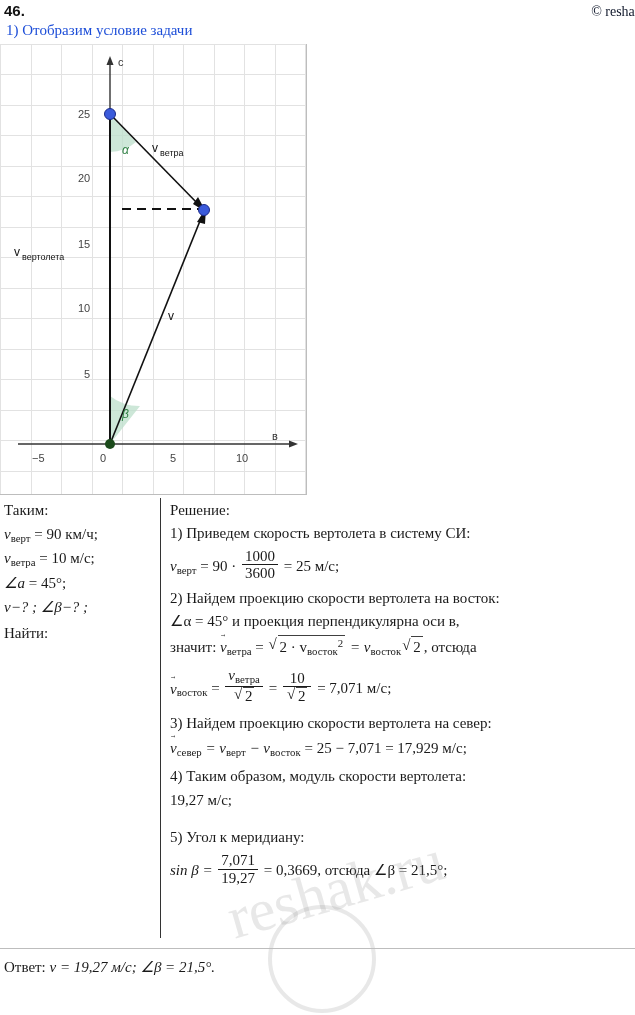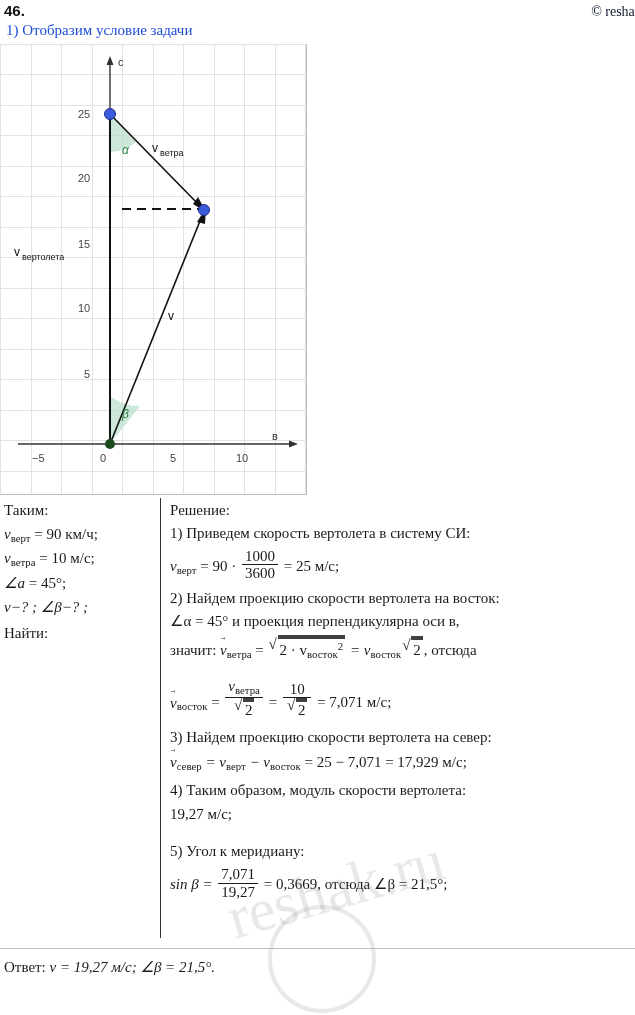--- a/index.html
+++ b/index.html
@@ -143,21 +143,21 @@
   .frac .num { display: block; border-bottom: 1px solid #1a1a1a; padding: 0 3px; }
   .frac .den { display: block; padding: 0 3px; }
   .sqrt {
     display: inline-block;
     position: relative;
     padding-left: 9px;
     margin: 0 1px;
   }
   .sqrt > .radicand {
     display: inline-block;
-    border-top: 4px solid #404040;
+    border-top: 1px solid #404040;
     padding: 0 2px;
   }
   .sqrt::before {
     content: "√";
     position: absolute;
     left: 0;
     top: -1px;
     font-size: 1.0em;
   }
   .vecarrow {
@@ -284,21 +284,21 @@
       <span class="frac"><span class="num">1000</span><span class="den">3600</span></span>
       <span>= 25 м/с;</span>
     </div>
 
     <div class="line">2) Найдем проекцию скорости вертолета на восток:</div>
     <div class="line">∠α = 45° и проекция перпендикулярна оси в,</div>
     <div class="line" style="margin:3px 0 6px 0">
       <span>значит:</span>
       <span class="it vecarrow">v</span><span class="sub">ветра</span><span> = </span><span class="sqrt"><span class="radicand"><span>2 · v</span><span class="sub">восток</span><span class="sup">2</span></span></span><span class="it"> = v</span><span class="sub">восток</span><span class="sqrt"><span class="radicand">2</span></span><span>, отсюда</span>
     </div>
-    <div class="line" style="margin:16px 0 8px 0">
+    <div class="line" style="margin:8px 0 8px 0">
       <span class="it vecarrow">v</span><span class="sub">восток</span><span> = </span>
       <span class="frac"><span class="num"><span class="it">v</span><span class="sub">ветра</span></span><span class="den"><span class="sqrt"><span class="radicand">2</span></span></span></span>
       <span> = </span>
       <span class="frac"><span class="num">10</span><span class="den"><span class="sqrt"><span class="radicand">2</span></span></span></span>
       <span> = 7,071 м/с;</span>
     </div>
 
     <div class="line">3) Найдем проекцию скорости вертолета на север:</div>
     <div class="line" style="margin:4px 0 6px 0">
       <span class="it vecarrow">v</span><span class="sub">север</span><span class="it"> = v</span><span class="sub">верт</span><span class="it"> − v</span><span class="sub">восток</span><span> = 25 − 7,071 = 17,929 м/с;</span>

